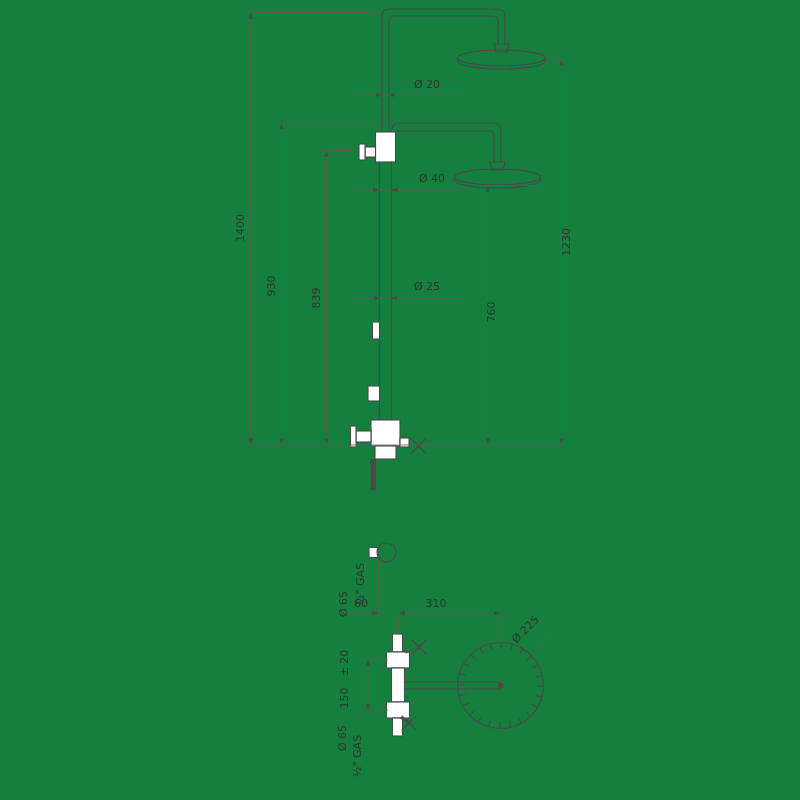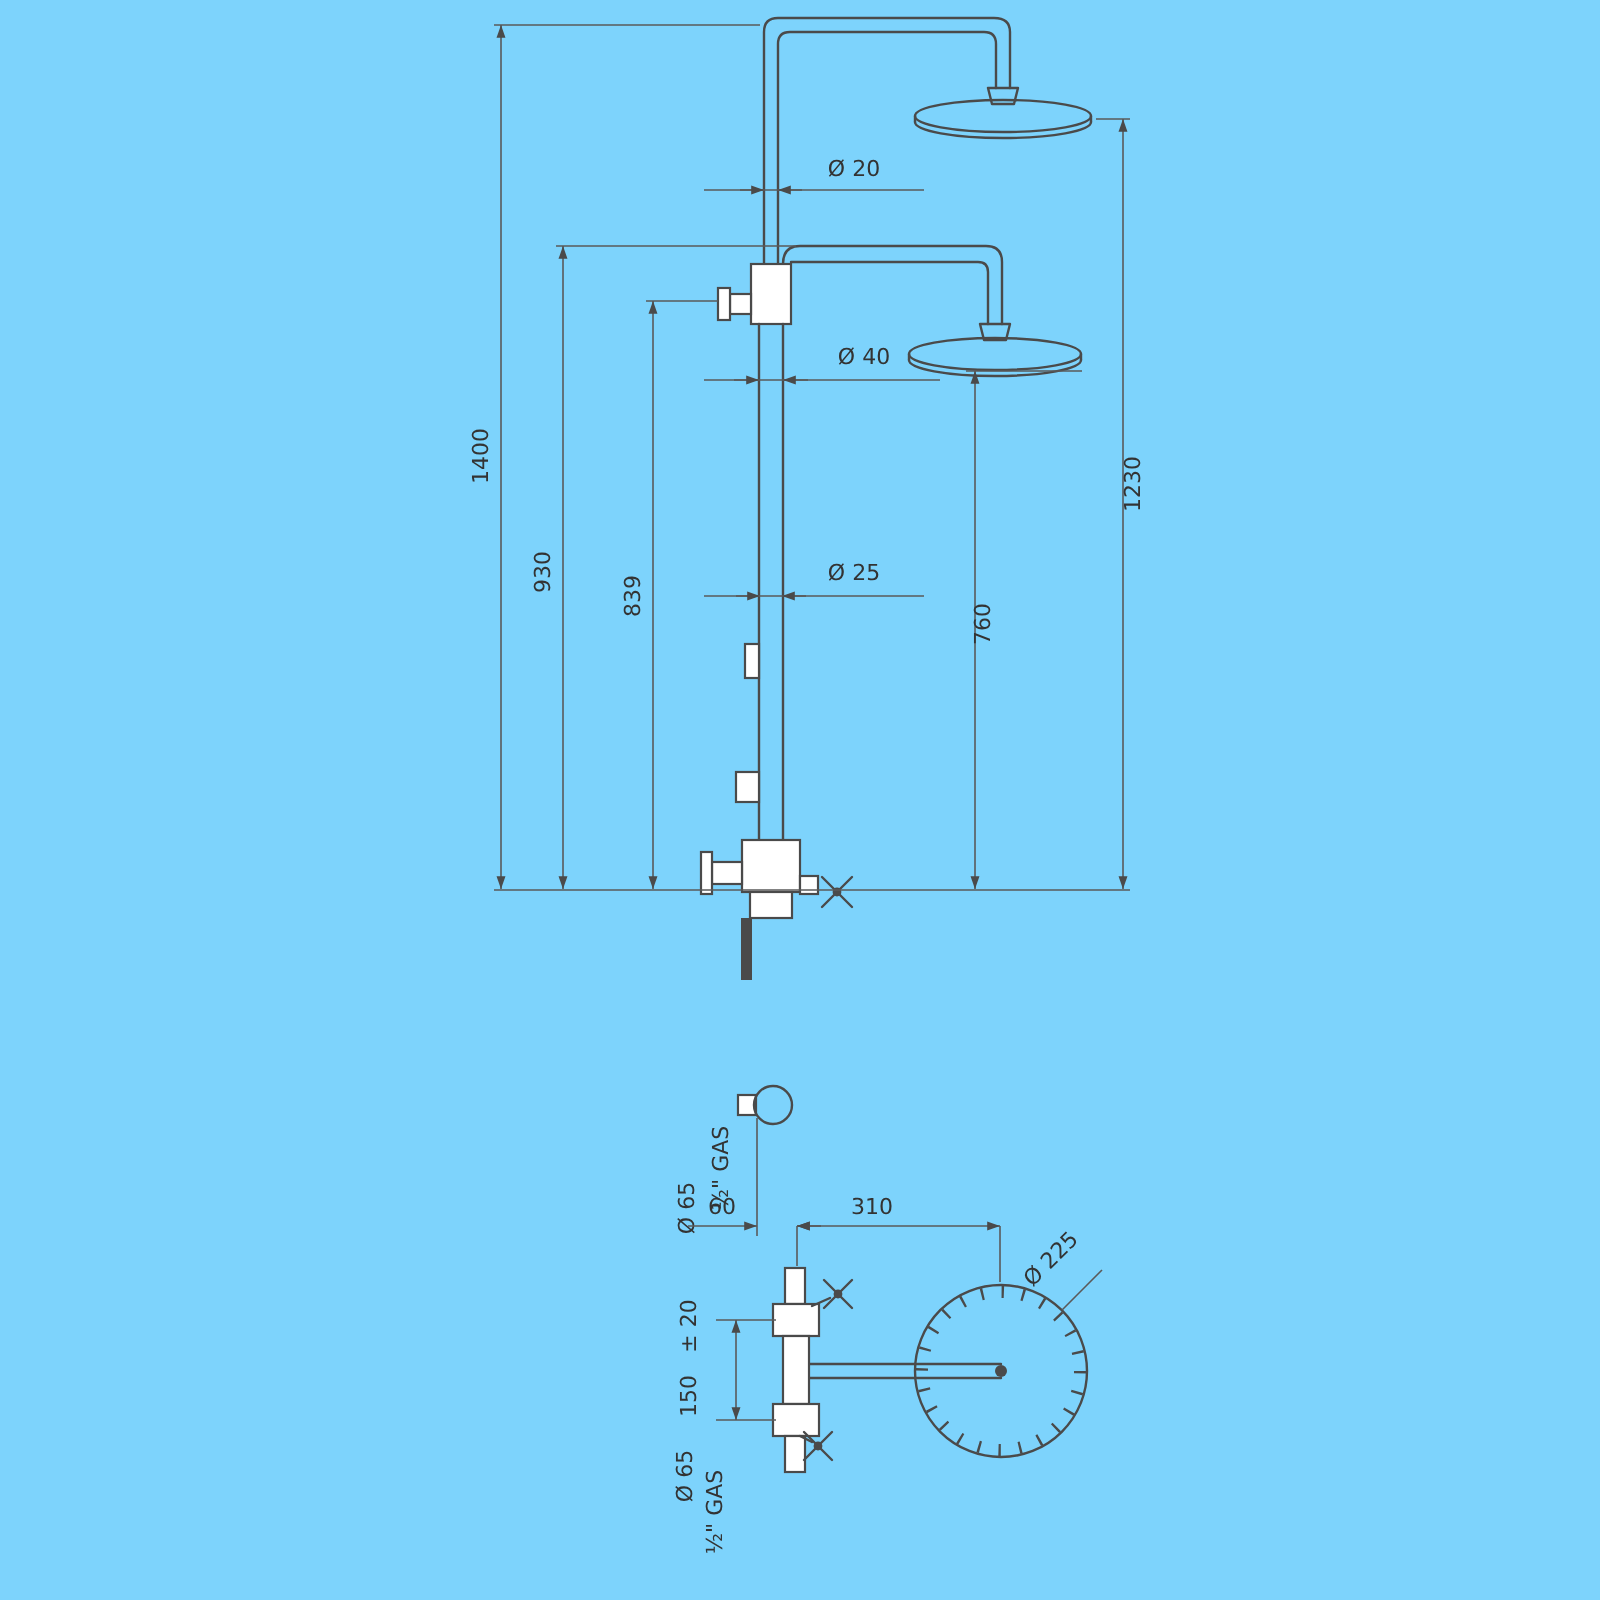--- a/index.html
+++ b/index.html
@@ -1,16 +1,16 @@
 <!DOCTYPE html>
 <html><head>
 <meta charset="utf-8">
 <style>
   html,body{margin:0;padding:0;background:#ffffff;}
-  .canvas{position:relative;width:800px;height:800px;background:#7dd3fc;overflow:hidden;
+  .canvas{position:relative;width:800px;height:800px;background:#15803d;overflow:hidden;
           font-family:"DejaVu Sans", sans-serif;}
   svg{display:block;}
   .p{stroke:#4a4a4a;stroke-width:1.2;fill:none;stroke-linecap:round;stroke-linejoin:round;}
   .pf{stroke:#4a4a4a;stroke-width:1.1;fill:#ffffff;}
   .solid{fill:#4a4a4a;stroke:none;}
   .d{stroke:#5a5a5a;stroke-width:.8;fill:none;}
   .t{fill:#333333;font-size:11px;font-family:"DejaVu Sans",sans-serif;}
 </style>
 </head>
 <body>

